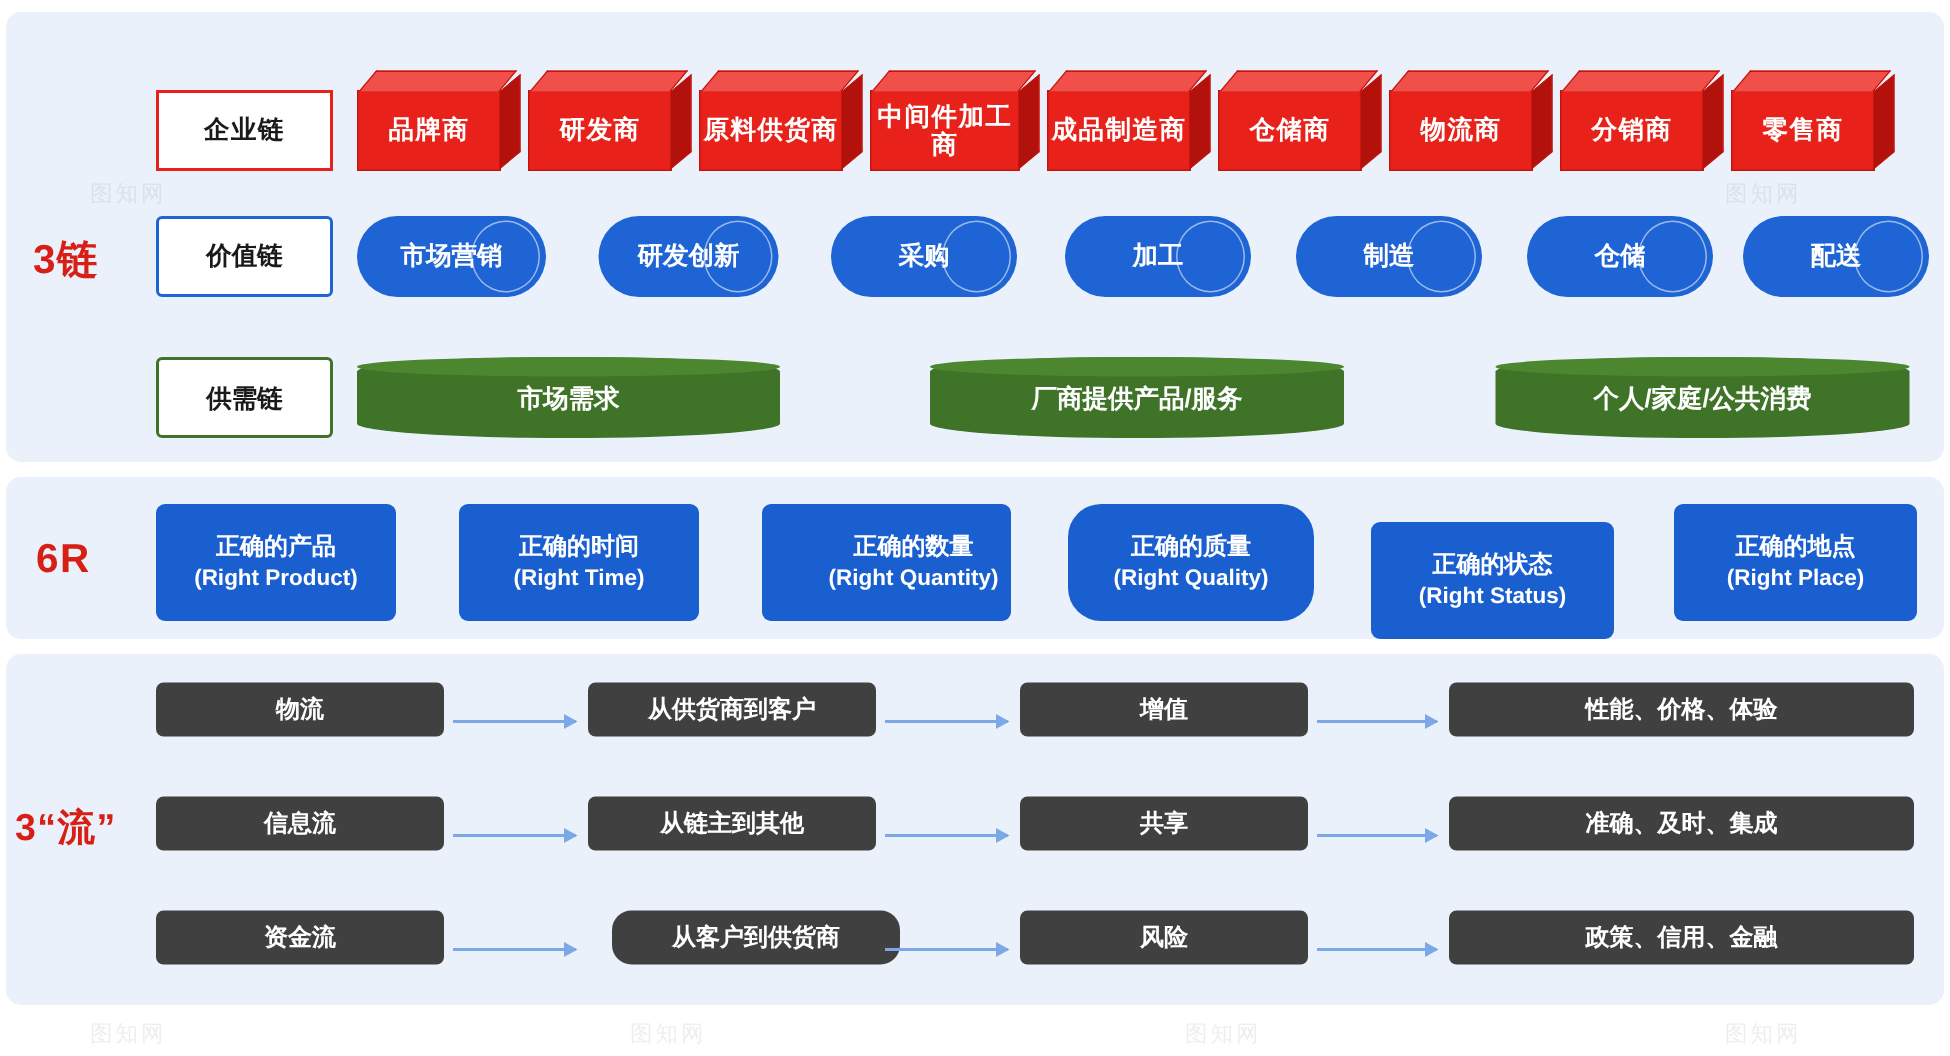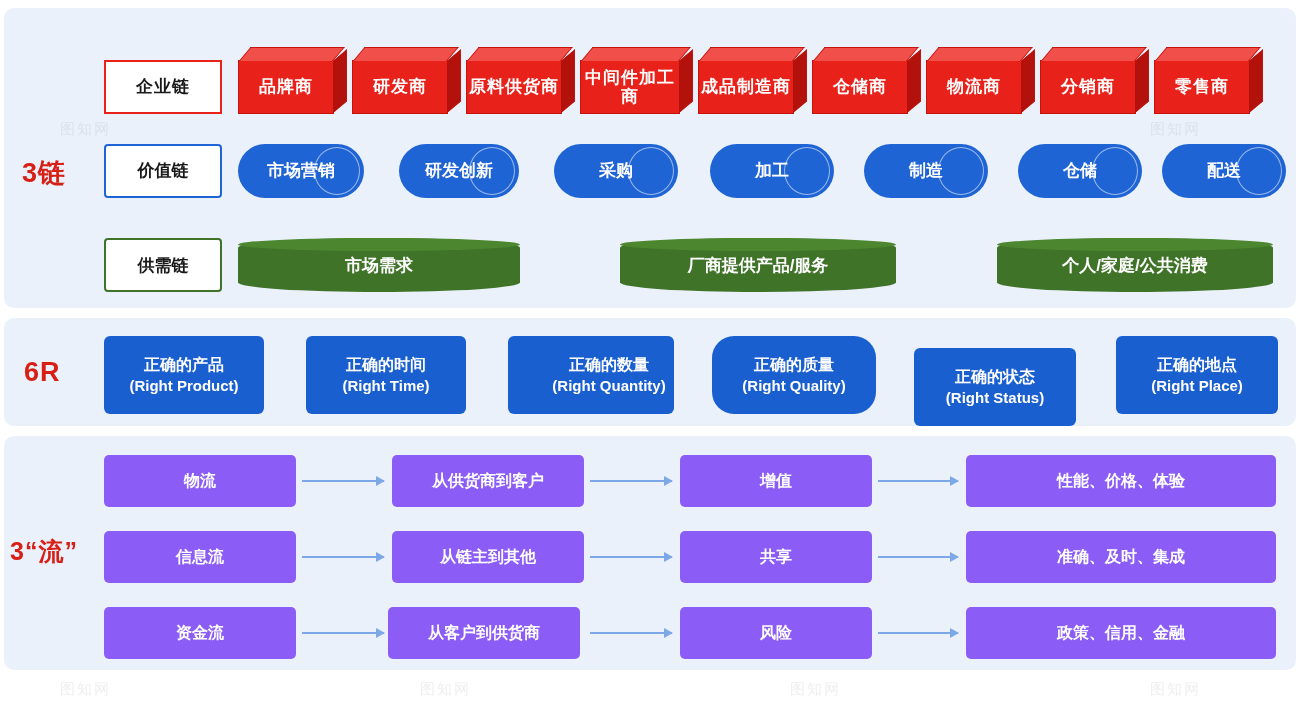--- a/index.html
+++ b/index.html
@@ -181,22 +181,22 @@
     text-align: center;
     line-height: 1.35;
     box-sizing: border-box;
   }
   .r-card .en { font-weight: bold; font-size: 15px; }
 
   
   #flow-grid { position: absolute; left: 104px; top: 455px; }
   .flow-cell {
     position: absolute;
-    height: 52px;
-    background: #8b5cf6;
+    height: 36px;
+    background: #404040;
     border-radius: 5px;
     color: #ffffff;
     font-weight: bold;
     font-size: 16px;
     display: flex;
     align-items: center;
     justify-content: center;
     text-align: center;
     box-sizing: border-box;
   }
@@ -312,21 +312,21 @@
 
   <div class="flow-cell" style="left:0px;top:76px;width:192px;">信息流</div>
   <div class="flow-cell" style="left:288px;top:76px;width:192px;">从链主到其他</div>
   <div class="flow-cell" style="left:576px;top:76px;width:192px;">共享</div>
   <div class="flow-cell" style="left:862px;top:76px;width:310px;">准确、及时、集成</div>
   <div class="arrow" style="left:198px;top:101px;width:82px;"></div>
   <div class="arrow" style="left:486px;top:101px;width:82px;"></div>
   <div class="arrow" style="left:774px;top:101px;width:80px;"></div>
 
   <div class="flow-cell" style="left:0px;top:152px;width:192px;">资金流</div>
-  <div class="flow-cell" style="left:284px;top:152px;width:192px;">从客户到供货商</div>
+  <div class="flow-cell" style="left:304px;top:152px;width:192px;border-radius:13px;">从客户到供货商</div>
   <div class="flow-cell" style="left:576px;top:152px;width:192px;">风险</div>
   <div class="flow-cell" style="left:862px;top:152px;width:310px;">政策、信用、金融</div>
   <div class="arrow" style="left:198px;top:177px;width:82px;"></div>
   <div class="arrow" style="left:486px;top:177px;width:82px;"></div>
   <div class="arrow" style="left:774px;top:177px;width:80px;"></div>
 </div>
 
 <div class="wm" style="left:60px;top:120px;">图知网</div>
 <div class="wm" style="left:420px;top:680px;">图知网</div>
 <div class="wm" style="left:60px;top:680px;">图知网</div>

